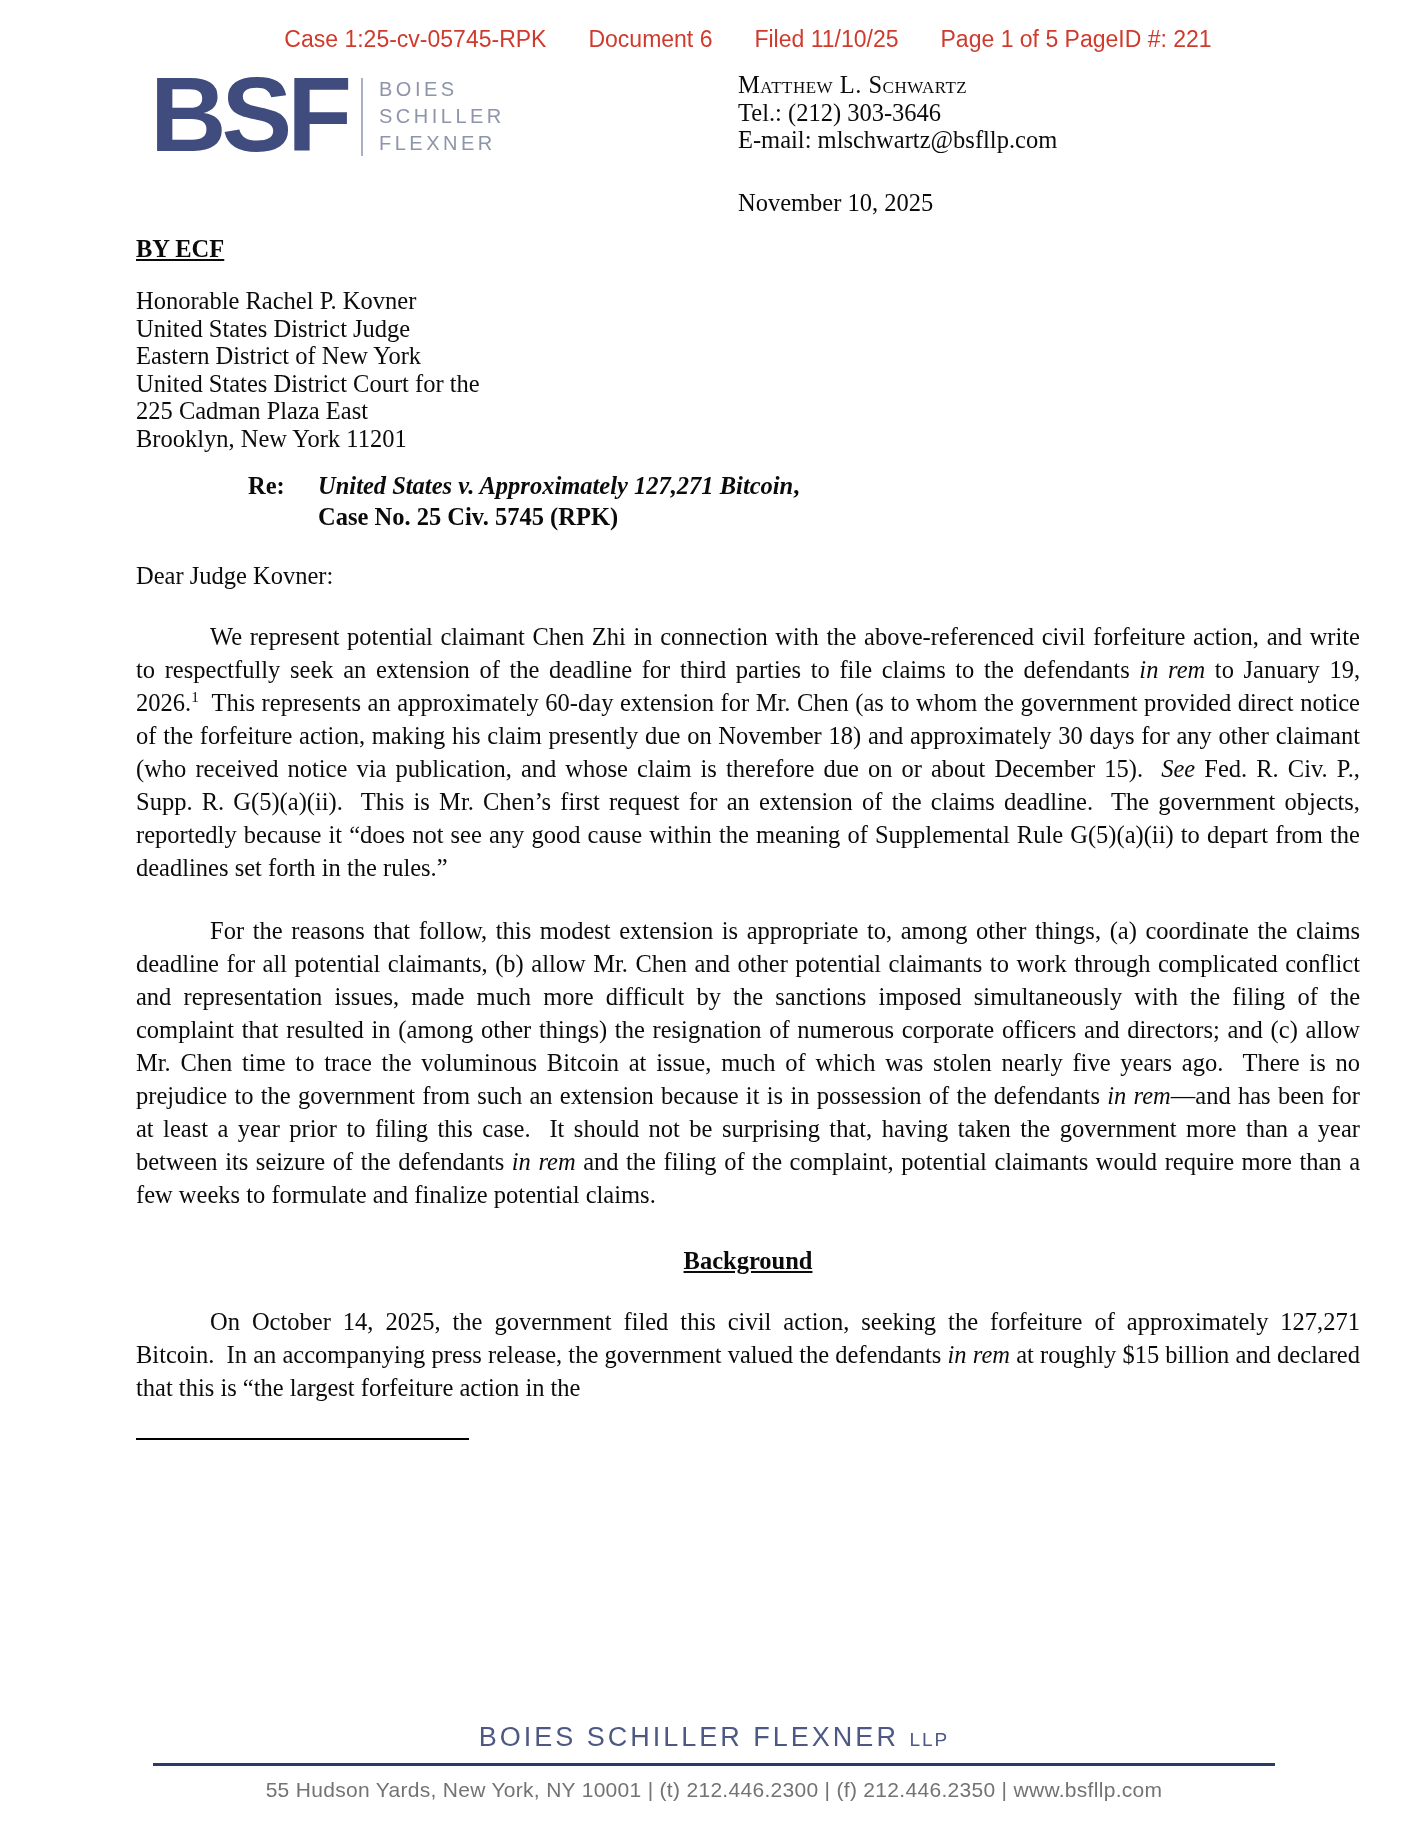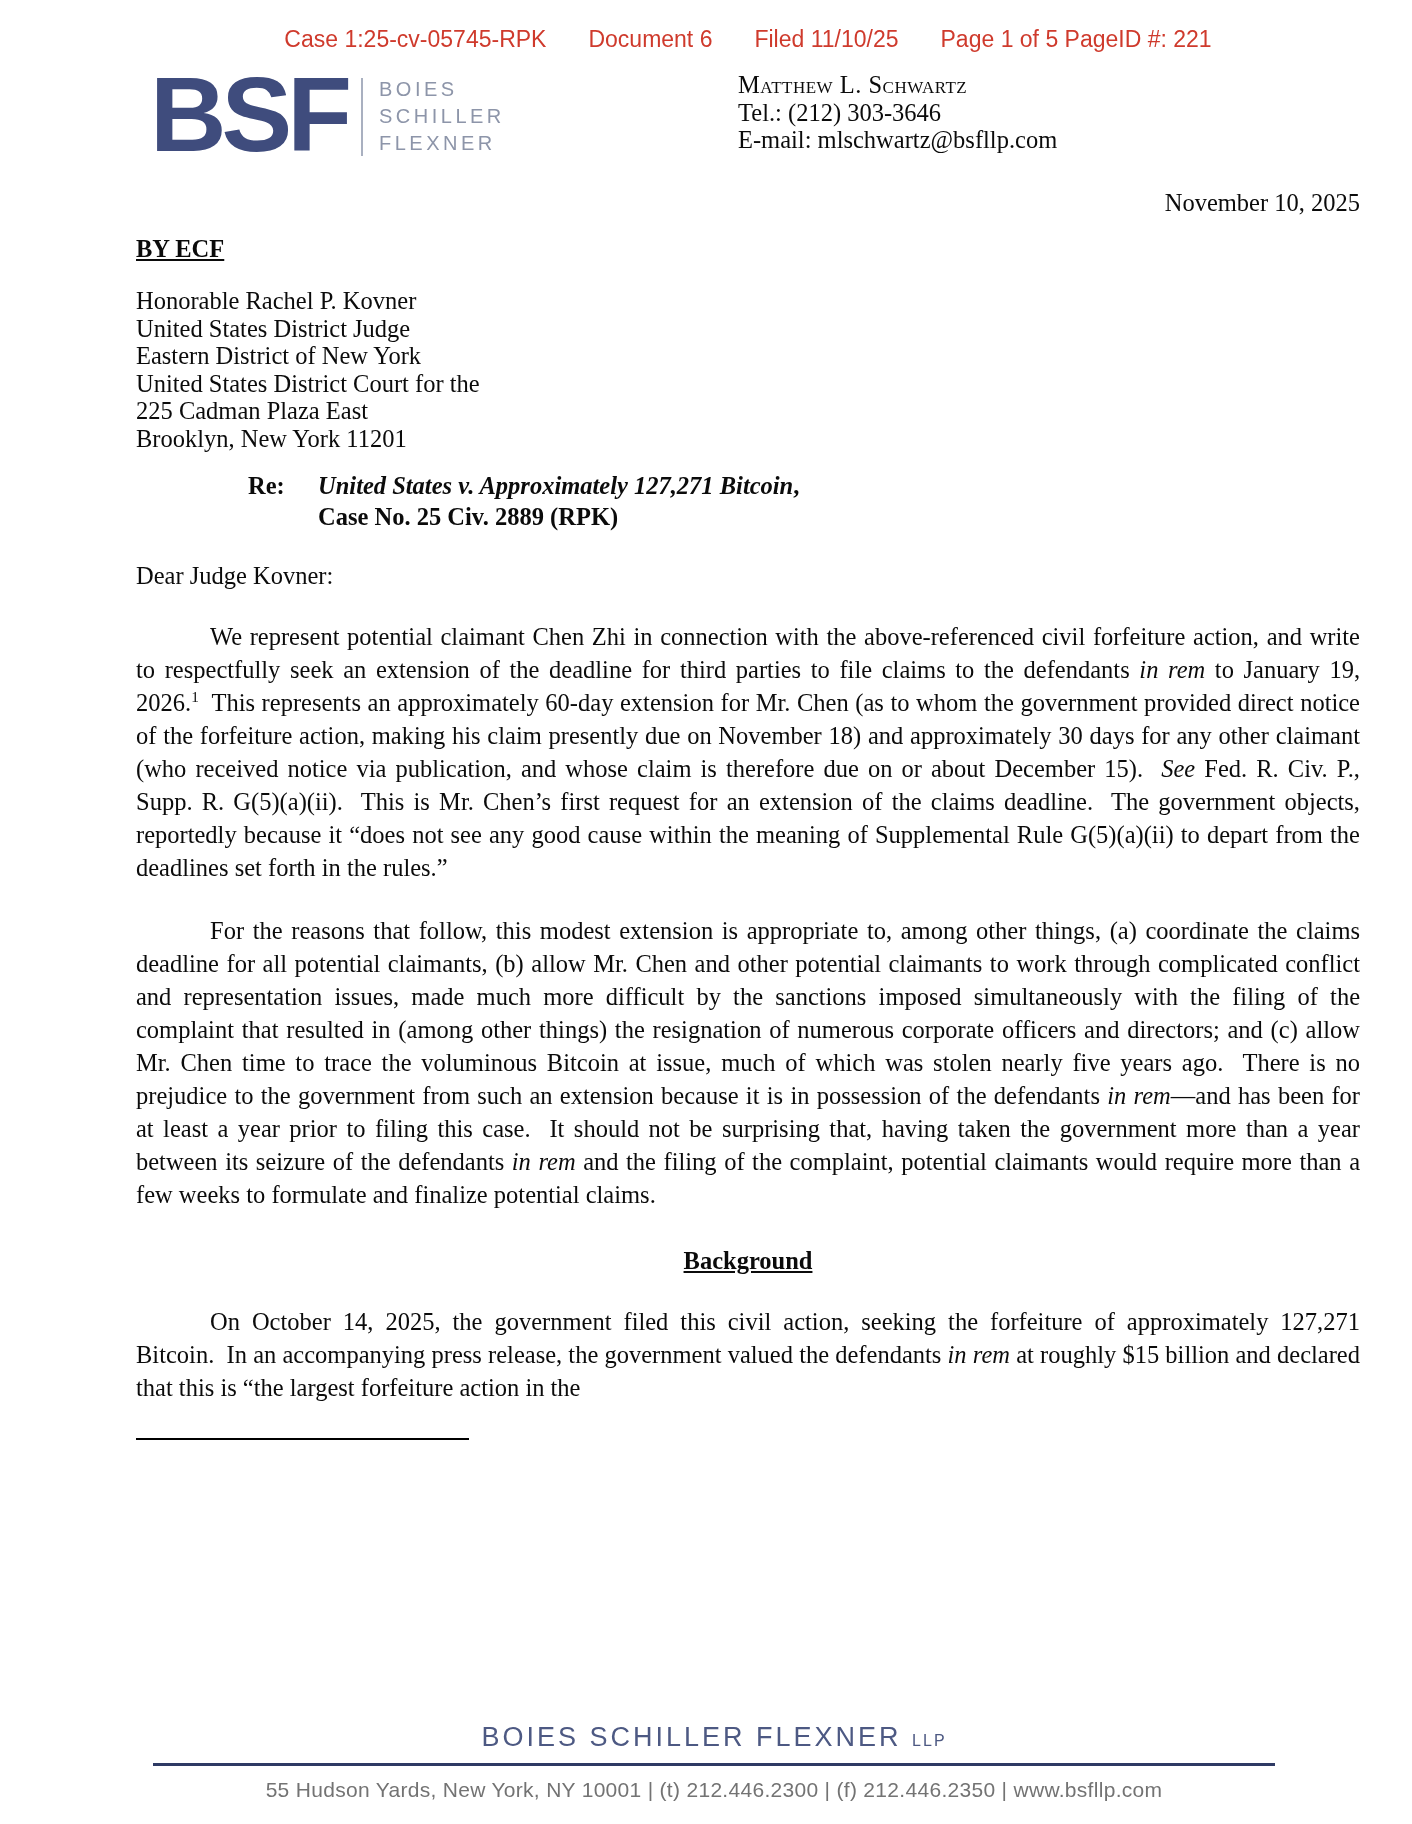--- a/index.html
+++ b/index.html
@@ -22,42 +22,42 @@
     line-height:0.86; color:var(--brand-navy,#3f4c7d); letter-spacing:-5px;
   }
   .logo-divider { width:2px; height:78px; background:#a9b0c0; margin:4px 16px 0 14px; }
   .logo-side { padding-top:4px; }
   .logo-side-line {
     font-family:"Liberation Sans", sans-serif; font-size:20px; letter-spacing:3.5px;
     line-height:27px; color:var(--brand-gray,#8d95a9);
   }
   .contact { position:absolute; left:602px; top:2px; line-height:27.5px; }
   .contact-name { font-variant:small-caps; letter-spacing:0.5px; }
-  .date-line { margin:14px 0 0 602px;text-align:right; }
+  .date-line { margin:14px 0 0 602px; }
   .by-ecf { margin-top:18px; font-weight:bold; }
   .u { text-decoration:underline; }
   .recipient { margin-top:24px; line-height:27.5px; }
   .re-block { display:flex; margin:18px 0 0 112px; font-weight:bold; line-height:31px; }
   .re-label { width:70px; flex:0 0 70px; }
   .re-title em { font-style:italic; }
   .salutation { margin-top:30px; }
   .para { margin:30px 0 0; text-align:justify; text-indent:74px; line-height:33px; }
   .para em, .fn-text em { font-style:italic; }
   sup { font-size:0.62em; vertical-align:super; line-height:0; }
   .section-heading { margin:36px 0 0; text-align:center; font-weight:bold; font-size:inherit; }
   .footnote { margin-top:34px; }
   .fn-rule { width:333px; height:0; border-top:2px solid #000; }
   .fn-text { margin:8px 0 0; line-height:31px; text-align:justify; }
   .fn-tab { display:inline-block; width:56px; }
   .page-footer { position:absolute; left:0; right:0; bottom:22px; text-align:center; }
   .firm-name {
     font-family:"Liberation Sans", sans-serif; font-size:27px; letter-spacing:3px;
     color:var(--footer-firm,#4d5983); font-weight:400;
   }
-  .firm-name .llp { font-size:16px; letter-spacing:2px;text-align:center; }
+  .firm-name .llp { font-size:19px; letter-spacing:2px;text-align:center; }
   .footer-rule { margin:10px auto 0; width:1122px; height:0; border-top:3.5px solid var(--footer-rule-navy,#2e3a64); }
   .footer-address {
     margin-top:12px; font-family:Liberation Sans, sans-serif; font-size:21px;
     color:#737373; letter-spacing:0.3px;
   }
 </style>
 </head>
 <body>
 
 <div class="page">
@@ -98,21 +98,21 @@
     <div>Eastern District of New York</div>
     <div>United States District Court for the</div>
     <div>225 Cadman Plaza East</div>
     <div>Brooklyn, New York 11201</div>
   </div>
 
   <div class="re-block">
     <span class="re-label">Re:</span>
     <span class="re-title">
       <div><em>United States v. Approximately 127,271 Bitcoin</em><span>,</span></div>
-      <div>Case No. 25 Civ. 2889 (RPK)</div>
+      <div>Case No. 25 Civ. 5745 (RPK)</div>
     </span>
   </div>
 
   <div class="salutation">Dear Judge Kovner:</div>
 
   <p class="para">We represent potential claimant Chen Zhi in connection with the above-referenced civil forfeiture action, and write to respectfully seek an extension of the deadline for third parties to file claims to the defendants <em>in rem</em> to January 19, 2026.<sup>1</sup>&nbsp; This represents an approximately 60-day extension for Mr. Chen (as to whom the government provided direct notice of the forfeiture action, making his claim presently due on November 18) and approximately 30 days for any other claimant (who received notice via publication, and whose claim is therefore due on or about December 15).&nbsp; <em>See</em> Fed. R. Civ. P., Supp. R. G(5)(a)(ii).&nbsp; This is Mr. Chen’s first request for an extension of the claims deadline.&nbsp; The government objects, reportedly because it “does not see any good cause within the meaning of Supplemental Rule G(5)(a)(ii) to depart from the deadlines set forth in the rules.”</p>
   <p class="para">For the reasons that follow, this modest extension is appropriate to, among other things, (a) coordinate the claims deadline for all potential claimants, (b) allow Mr. Chen and other potential claimants to work through complicated conflict and representation issues, made much more difficult by the sanctions imposed simultaneously with the filing of the complaint that resulted in (among other things) the resignation of numerous corporate officers and directors; and (c) allow Mr. Chen time to trace the voluminous Bitcoin at issue, much of which was stolen nearly five years ago.&nbsp; There is no prejudice to the government from such an extension because it is in possession of the defendants <em>in rem</em>—and has been for at least a year prior to filing this case.&nbsp; It should not be surprising that, having taken the government more than a year between its seizure of the defendants <em>in rem</em> and the filing of the complaint, potential claimants would require more than a few weeks to formulate and finalize potential claims.</p>
 
   <div class="section-heading">
     <span class="u">Background</span>

